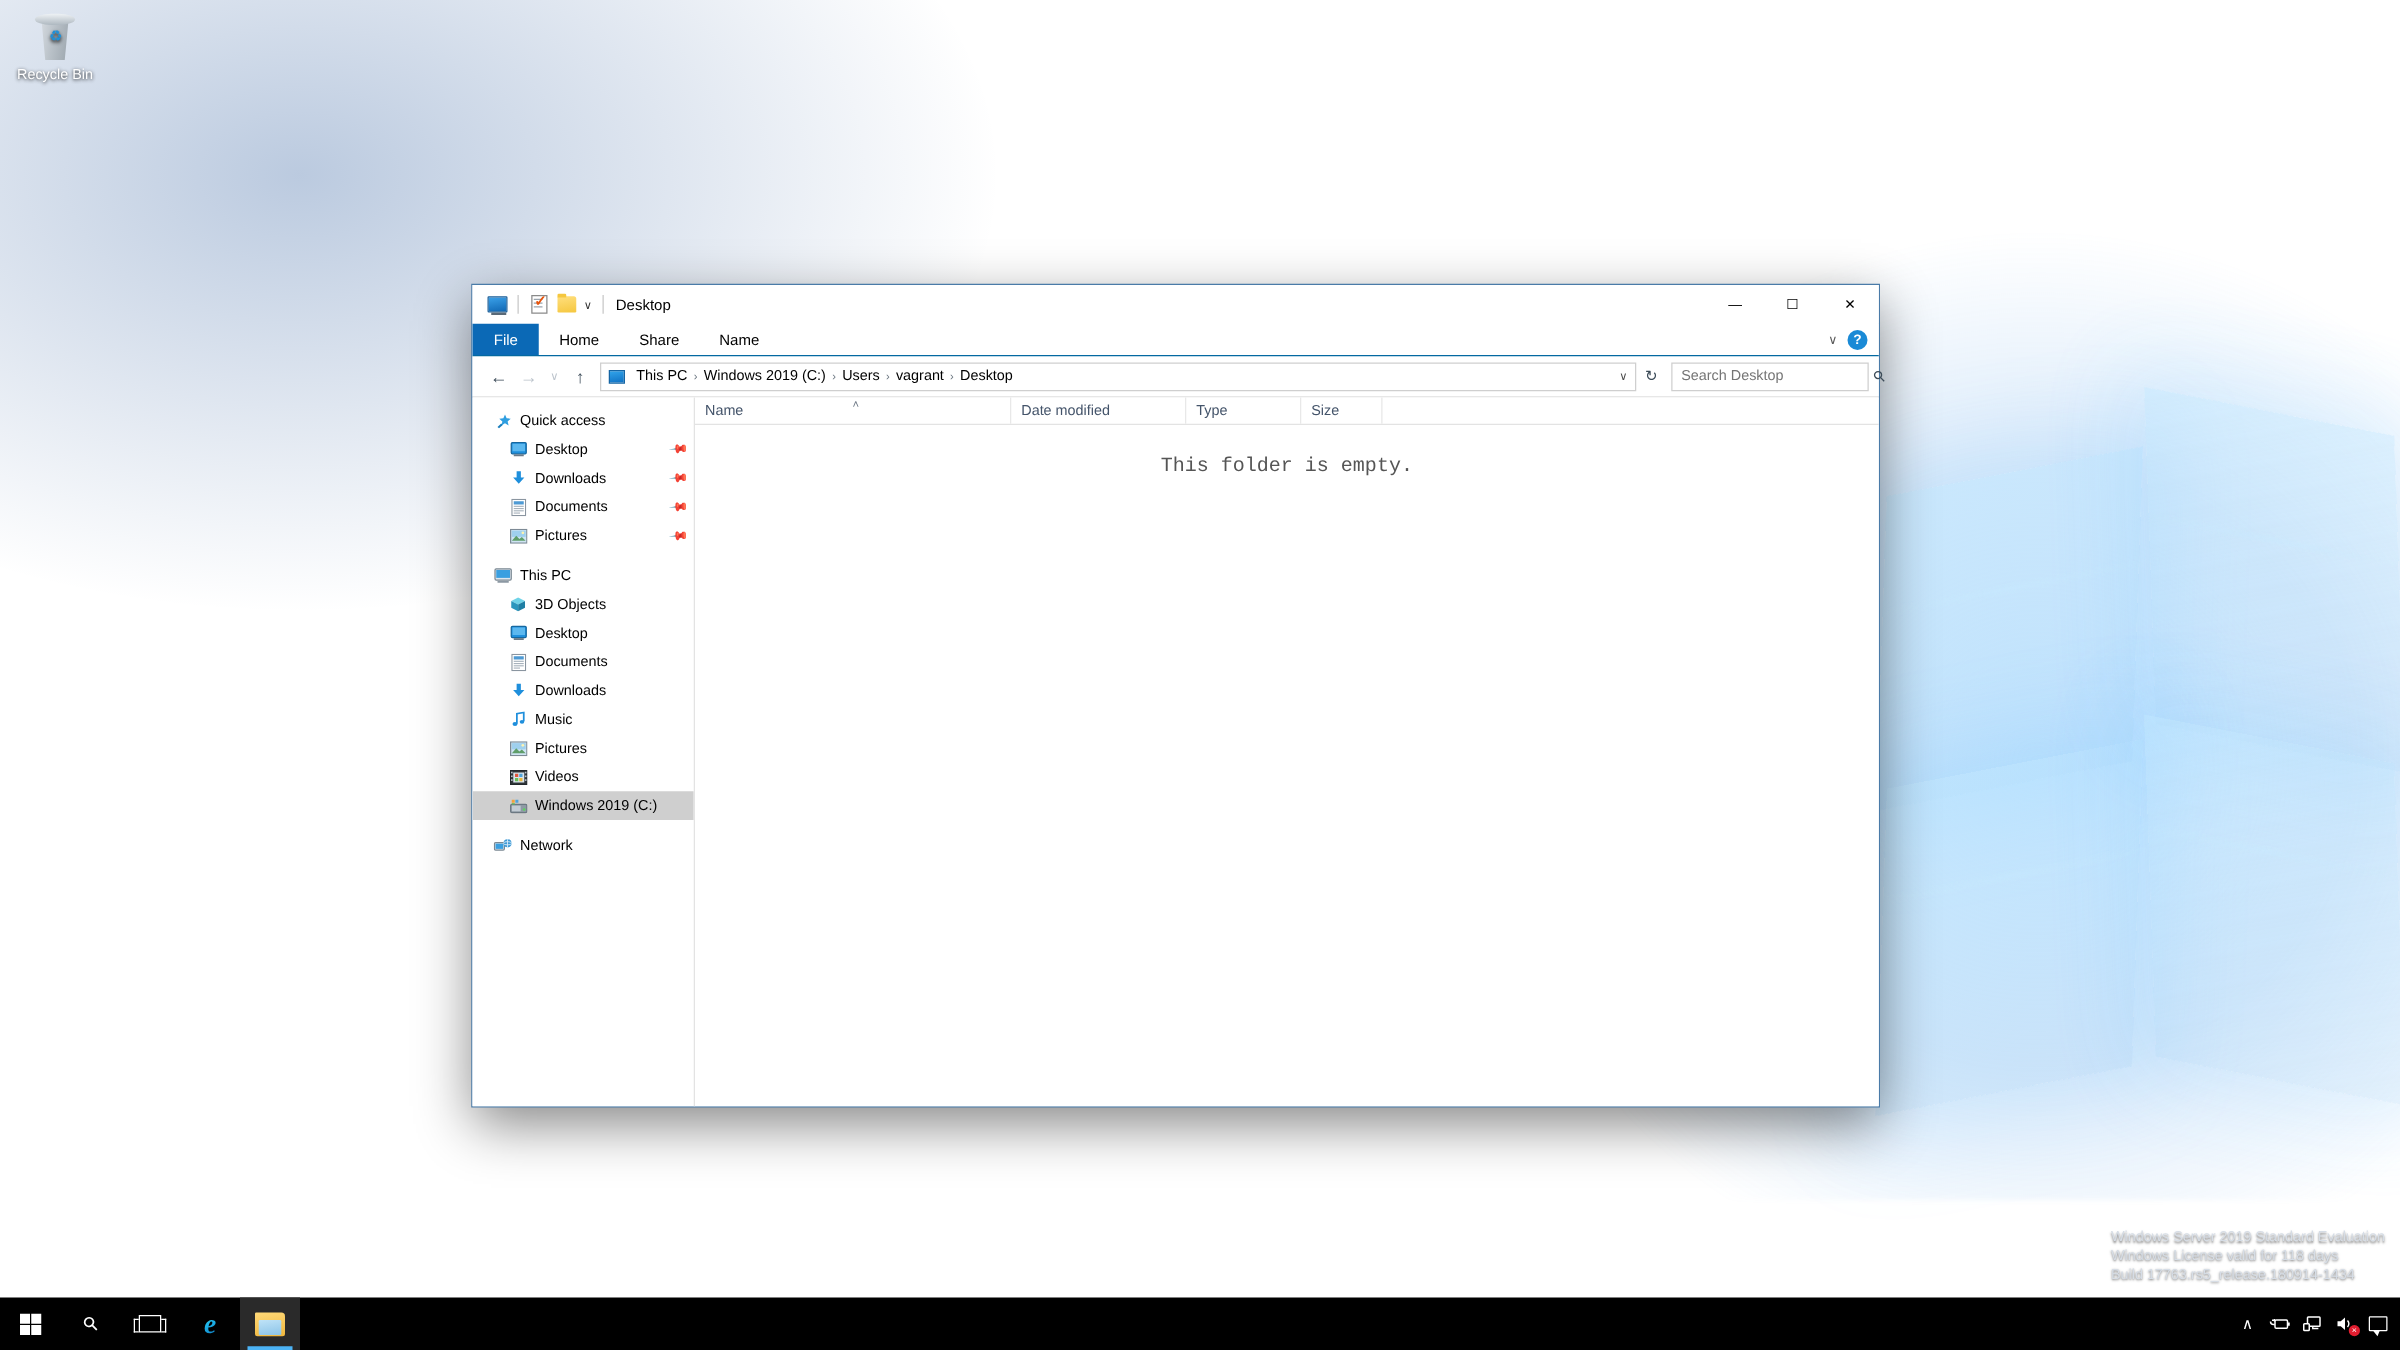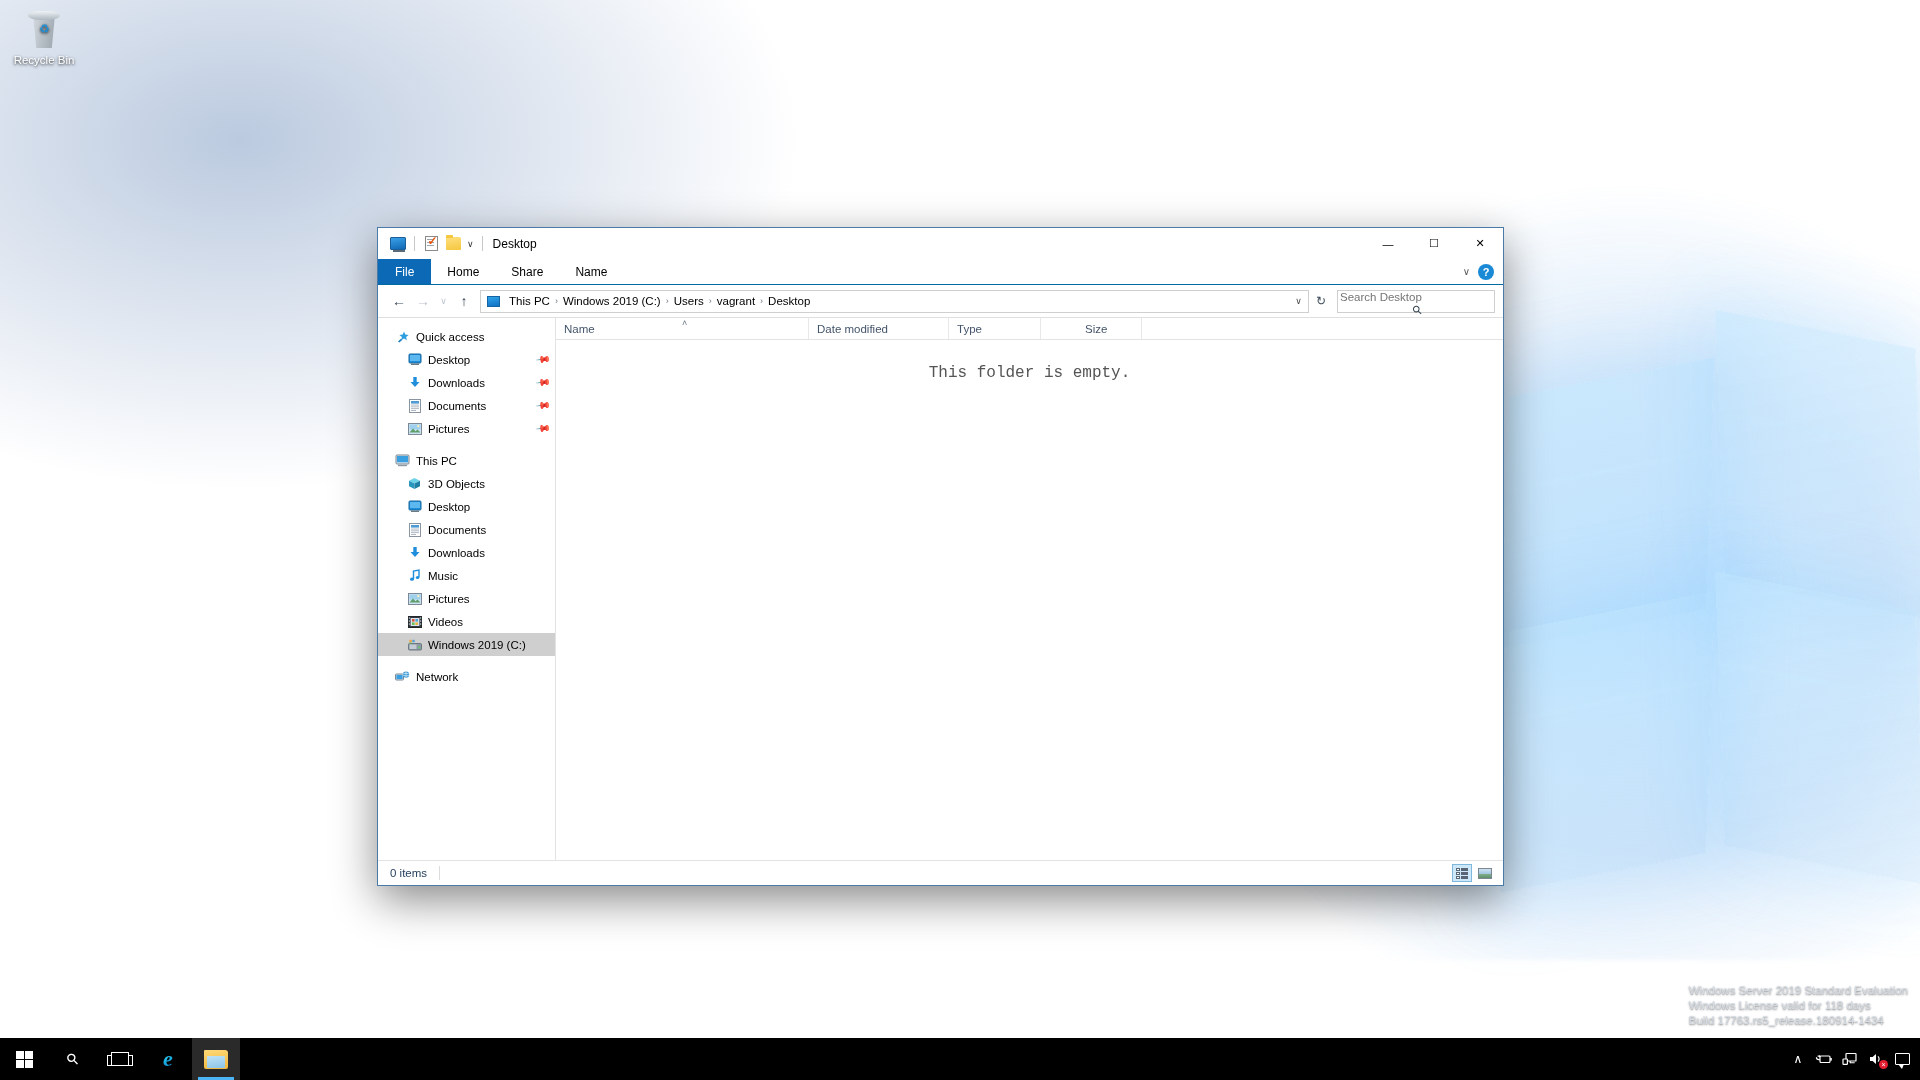--- a/index.html
+++ b/index.html
@@ -101,21 +101,21 @@
   .nav-btn { width:22px; height:22px; display:flex; align-items:center; justify-content:center; font-size:14px; color:#3c4b58; }
   .nav-btn.dis { color:#bcc4cc; }
   .nav-btn.small { width:15px; font-size:9px; }
   .path-box { flex:1; height:23px; border:1px solid #cfcfcf; background:#fff; display:flex; align-items:center; padding:0 4px 0 6px; margin-left:3px; }
   .path-ico { width:13px; height:11px; background:linear-gradient(170deg,#31a3ea,#0f72c4); border:1px solid #1565a4; margin-right:5px; }
   .crumb { font-size:11.5px; color:#000; padding:1px 4px; }
   .crumb-sep { font-size:9px; color:#6b7680; padding:0 1px; }
   .path-tail { margin-left:auto; display:flex; align-items:center; gap:6px; padding-right:2px; }
   .path-tail span { font-size:9px; color:#4a4a4a; }
   .refresh { font-size:12px; color:#3c4b58; padding:0 5px; }
-  .search-box { width:158px; height:23px; border:1px solid #cfcfcf; background:#fff; display:flex; align-items:center; padding:0 5px 0 7px; margin-left:4px;flex-direction:column; }
+  .search-box { width:158px; height:23px; border:1px solid #cfcfcf; background:#fff; display:flex; align-items:center; padding:0 5px 0 7px; margin-left:4px; }
   .search-box input { border:none; outline:none; flex:1; font-size:11.5px; color:#6d6d6d; font-family:inherit; background:transparent; }
   .mag { font-size:12px; color:#3c4b58; transform:rotate(-45deg); display:inline-block; }
 
   
   .wbody { flex:1; display:flex; border-top:1px solid #dfdfdf; min-height:0; }
   .navpane { width:178px; background:#ffffff; border-right:1px solid #e3e3e3; padding-top:7px; overflow:hidden; }
   .nav-row { height:23px; display:flex; align-items:center; font-size:11.5px; color:#000; padding-right:6px; position:relative; }
   .nav-row.sel { background:#cfcfcf; }
   .nav-row .ind { display:inline-block; }
   .nav-row.lvl0 .ind { width:16px; }
@@ -124,21 +124,21 @@
   .pin { margin-left:auto; color:#9aa2a8; font-size:10px; transform:rotate(40deg); }
   .grp-gap { height:9px; }
 
   
   .listpane { flex:1; display:flex; flex-direction:column; background:#fff; min-width:0; }
   .colhead { height:22px; display:flex; border-bottom:1px solid #e3e3e3; align-items:stretch; }
   .col { font-size:11.5px; color:#44546a; display:flex; align-items:center; padding-left:8px; border-right:1px solid #e8e8e8; position:relative; }
   .col.name { width:253px; }
   .col.date { width:140px; }
   .col.type { width:92px; }
-  .col.size { width:65px;margin-left:36px; }
+  .col.size { width:65px; }
   .sortcaret { position:absolute; left:50%; top:0px; font-size:9px; color:#707b88; }
   .emptymsg { flex:1; display:flex; align-items:flex-start; justify-content:center; padding-top:24px; font-size:16px; color:#555;font-family:Liberation Mono, monospace; }
 
   
   .statusbar { height:25px; border-top:1px solid #e3e3e3; display:flex; align-items:center; padding:0 8px 0 12px; background:#fff; }
   .status-txt { font-size:11.5px; color:#26415e; }
   .status-div { width:1px; height:14px; background:#dcdcdc; margin-left:12px; }
   .viewbtns { margin-left:auto; display:flex; gap:3px; }
   .vbtn { width:20px; height:18px; display:flex; align-items:center; justify-content:center; }
   .vbtn.active { background:#cde8f9; border:1px solid #7fb7dd; }
@@ -493,39 +493,20 @@
           <span>Type</span>
         </div>
         <div class="col size">
           <span>Size</span>
         </div>
       </div>
       <div class="emptymsg">This folder is empty.</div>
     </div>
   </div>
 
-  <div class="statusbar">
-    <span class="status-txt">0 items</span>
-    <span class="status-div"></span>
-    <div class="viewbtns">
-      <div class="vbtn active">
-        <span class="det-gl">
-            <i></i>
-            <i></i>
-            <i></i>
-            <i></i>
-            <i></i>
-            <i></i>
-          </span>
-      </div>
-      <div class="vbtn">
-        <span class="pic-gl"></span>
-      </div>
-    </div>
-  </div>
 </div>
 
 <div class="watermark">
   <div>Windows Server 2019 Standard Evaluation</div>
   <div>Windows License valid for 118 days</div>
   <div>Build 17763.rs5_release.180914-1434</div>
 </div>
 
 <div id="taskbar">
   <div class="tb-btn">

